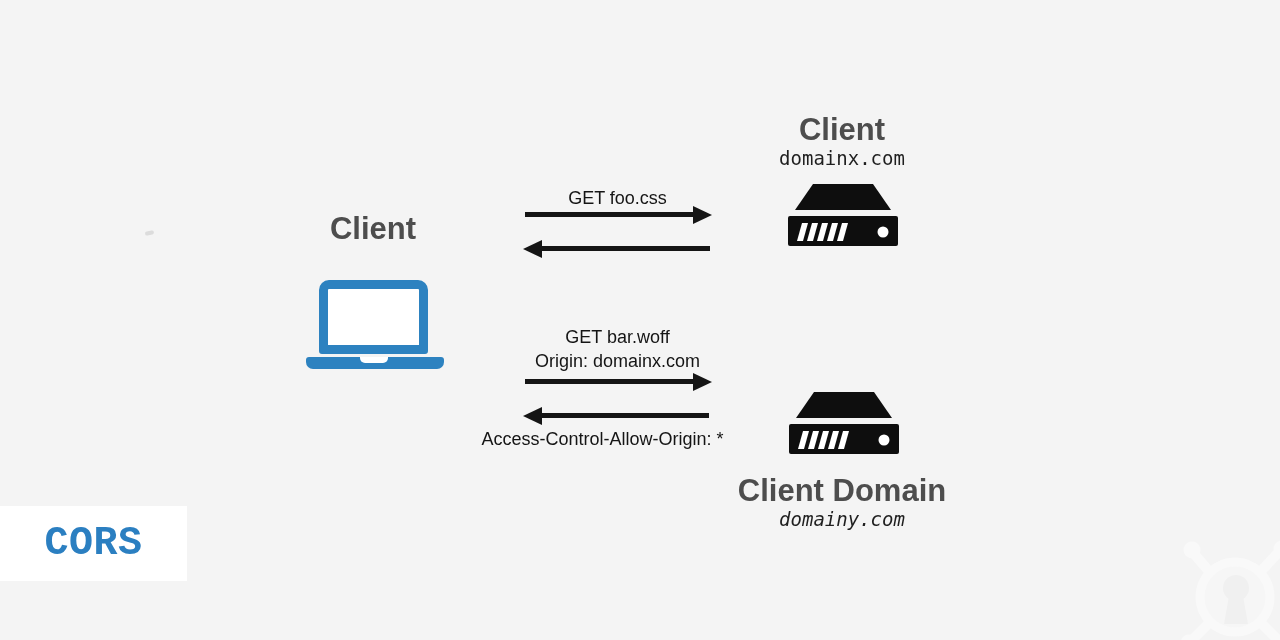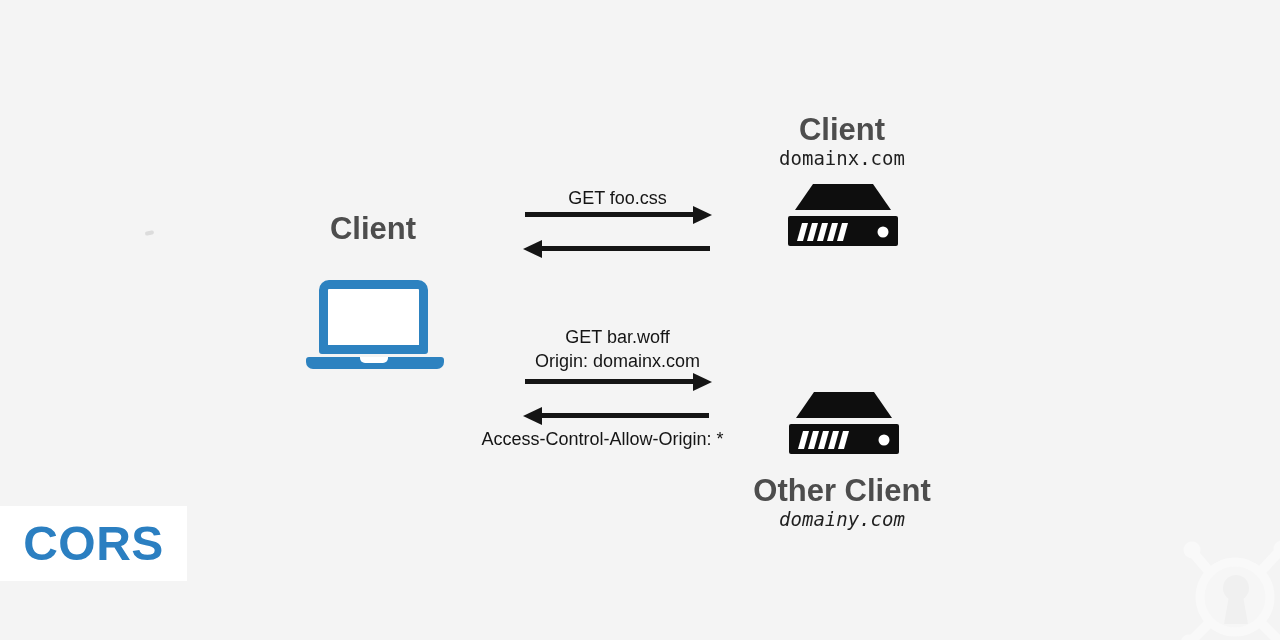--- a/index.html
+++ b/index.html
@@ -56,23 +56,23 @@
     background:#ffffff; border-radius:0 0 5px 5px;
   }
 
   
   .badge {
     position:absolute; left:0; top:506px; width:187px; height:75px;
     background:var(--badge-background,#ffffff);
     display:flex; align-items:center; justify-content:center;
   }
   .badge-text {
-    font-weight:700; font-size:48px; letter-spacing:0.5px;
+    font-weight:700; font-size:40px; letter-spacing:0.5px;
     color:var(--cors-blue,#2b7fc1);
-    font-family:Liberation Sans, sans-serif;
+    font-family:Liberation Mono, monospace;
   }
 
   
   .smudge {
     position:absolute; left:145px; top:231px; width:9px; height:4px;
     background:#cfcfcf; opacity:.65; border-radius:2px;
     transform:rotate(-12deg);
   }
 
   .server-svg { position:absolute; width:110px; height:64px; }
@@ -117,21 +117,21 @@
   <svg class="server-svg" style="left:789px; top:390px;" viewBox="0 0 110 64" aria-hidden="true">
     <polygon points="25,2 85,2 103,28 7,28" fill="#0e0e0e"></polygon>
     <rect x="0" y="34" width="110" height="30" rx="2" fill="#0e0e0e"></rect>
     <polygon points="14,41 20,41 15,59 9,59" fill="#ffffff"></polygon>
     <polygon points="24,41 30,41 25,59 19,59" fill="#ffffff"></polygon>
     <polygon points="34,41 40,41 35,59 29,59" fill="#ffffff"></polygon>
     <polygon points="44,41 50,41 45,59 39,59" fill="#ffffff"></polygon>
     <polygon points="54,41 60,41 55,59 49,59" fill="#ffffff"></polygon>
     <circle cx="95" cy="50" r="5.5" fill="#ffffff"></circle>
   </svg>
-  <div class="title" style="left:712px; top:474px; width:260px;">Other Client</div>
+  <div class="title" style="left:712px; top:474px; width:260px;">Client Domain</div>
   <div class="mono" style="left:742px; top:508px; width:200px;font-style:italic;">domainy.com</div>
 
   <div class="badge">
     <span class="badge-text">CORS</span>
   </div>
 
   <svg class="watermark-svg" viewBox="0 0 172 128" aria-hidden="true">
     <g stroke="#f9f9f9" stroke-width="10" stroke-linecap="round">
       <line x1="99" y1="57" x2="88" y2="44"></line>
       <line x1="155" y1="57" x2="169" y2="42"></line>

